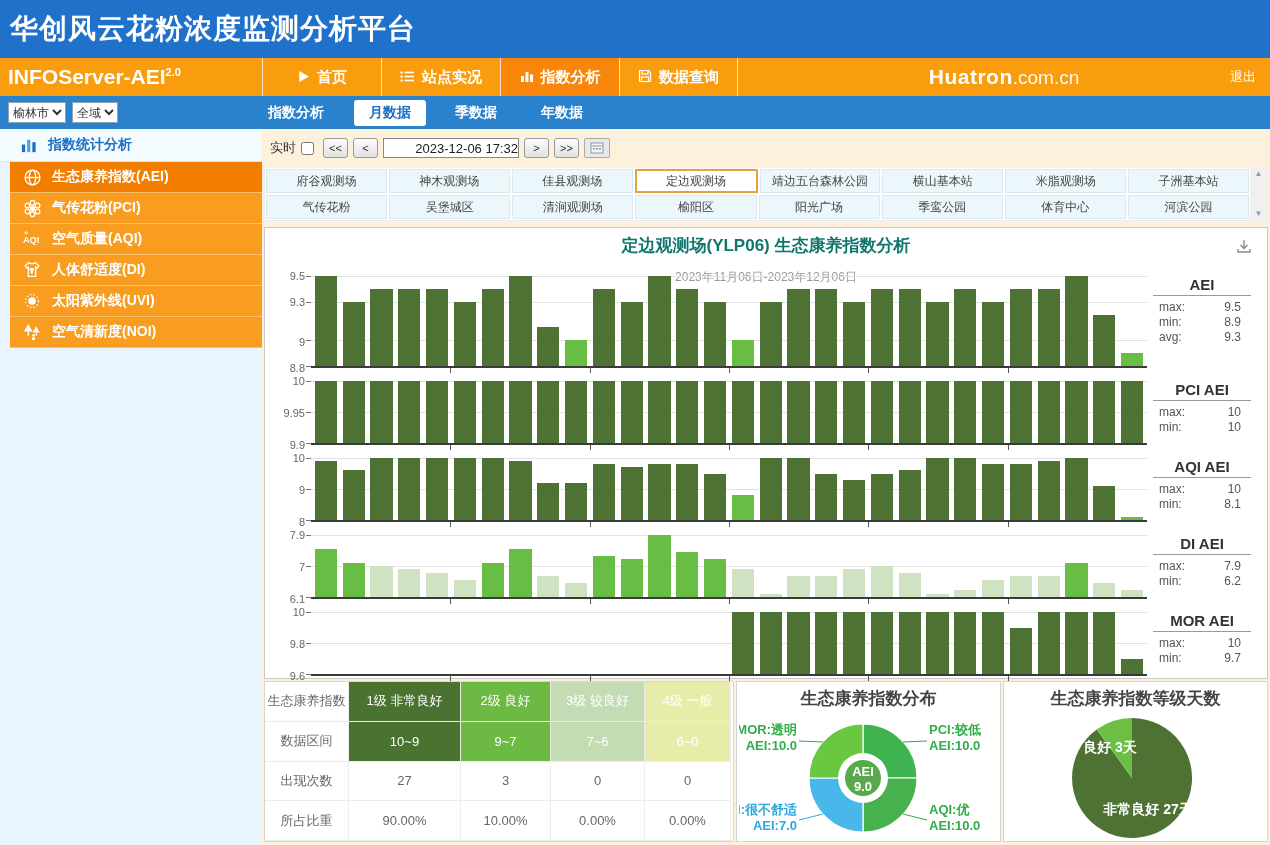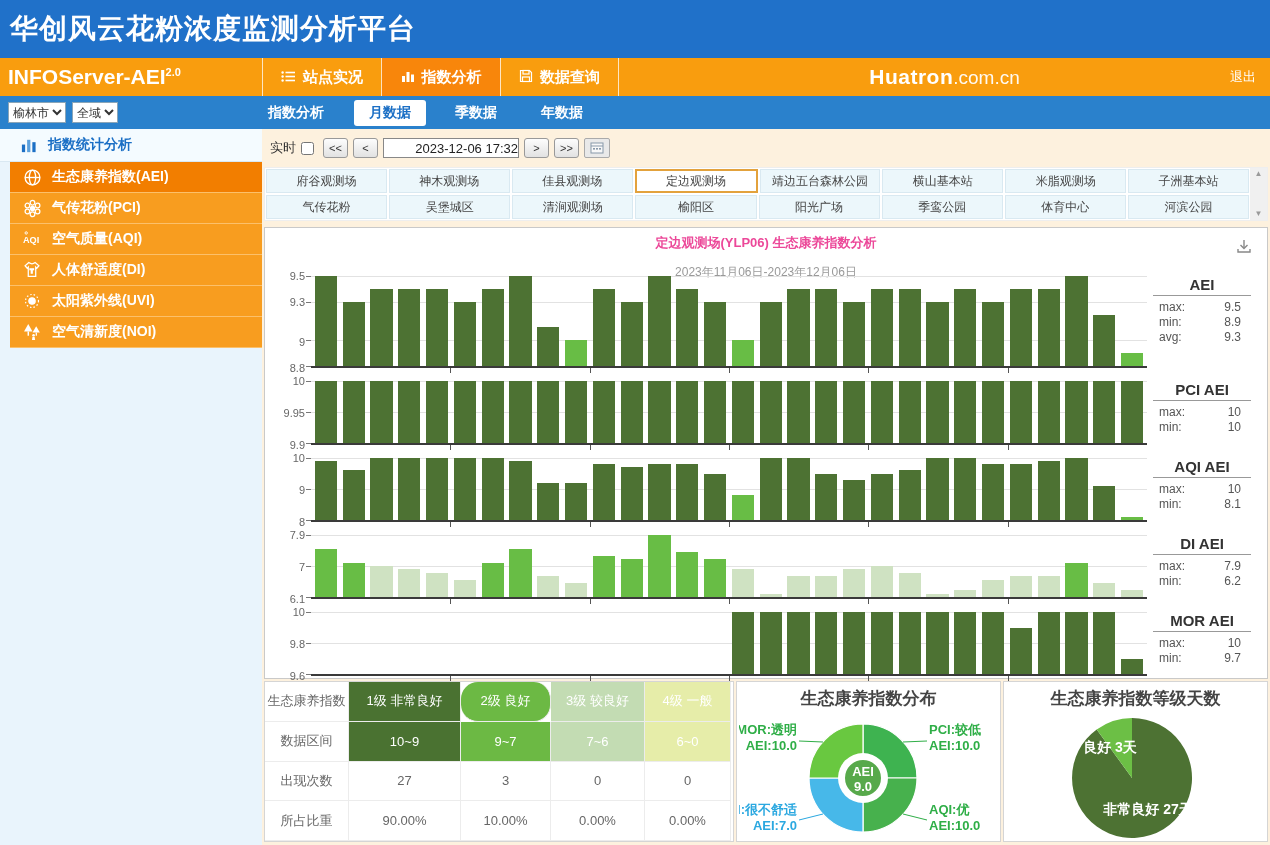--- a/index.html
+++ b/index.html
@@ -59,21 +59,21 @@
   .st-row { flex:1; display:flex; }
   .station { flex:1; margin:1px; background:#ecf7fb; border:1px solid #d9e9f1; color:#444; font-size:12px;
     display:flex; align-items:center; justify-content:center; cursor:pointer; white-space:nowrap; overflow:hidden; }
   .station.selected { background:#fff; border:2px solid #e3a23c; }
   .st-scroll { width:17px; background:#f0f0f0; display:flex; flex-direction:column; justify-content:space-between;
     align-items:center; padding:2px 0; }
   .st-scroll span { color:#999; font-size:8px; cursor:pointer; line-height:1; }
 
   
   .chart-panel { height:452px; margin-top:6px; background:#fff; border:1px solid #c9c9c9; position:relative; padding-top:6px; }
-  .chart-title { text-align:center; font-size:13px; font-weight:bold; color:#ec4899; }
+  .chart-title { text-align:center; font-size:17px; font-weight:bold; color:#0f766e; }
   .chart-subtitle { text-align:center; font-size:12px; color:#999; margin-top:12px; }
   .dl-icon { position:absolute; top:10px; right:14px; cursor:pointer; }
   #charts { position:absolute; top:48px; left:2px; right:2px; }
   .chart-row { display:flex; margin-bottom:13px; }
   .yaxis { width:44px; position:relative; }
   .ylab { position:absolute; right:6px; transform:translateY(-50%); font-size:11px; color:#666; }
   .plot { flex:1; position:relative; border-bottom:2px solid #3a3a3a; }
   .grid { position:absolute; left:0; right:0; height:0; border-top:1px solid #e2e2e2; }
   .ytick { position:absolute; left:-5px; width:5px; height:1px; background:#777; }
   .xtick { position:absolute; bottom:-7px; width:1px; height:5px; background:#555; }
@@ -103,20 +103,26 @@
   <div class="app-header">
     <div class="app-title">华创风云花粉浓度监测分析平台</div>
   </div>
 
   <div class="nav-bar">
     <div class="brand">
       <span>INFOServer-AEI</span>
         <sup>2.0</sup>
     </div>
     <div class="nav-items" id="nav-items">
+        <div class="nav-item">
+          <span><svg width="13" height="13" viewBox="0 0 12 12">
+              <path d="M2 1 L11 6 L2 11 Z" fill="#fff"></path>
+            </svg></span>
+          <span>首页</span>
+        </div>
         <div class="nav-item">
           <span><svg width="15" height="13" viewBox="0 0 15 12" fill="#fff">
               <circle cx="1.6" cy="2" r="1.2"></circle>
               <circle cx="1.6" cy="6" r="1.2"></circle>
               <circle cx="1.6" cy="10" r="1.2"></circle>
               <rect x="4.5" y="1.2" width="9.5" height="1.6"></rect>
               <rect x="4.5" y="5.2" width="9.5" height="1.6"></rect>
               <rect x="4.5" y="9.2" width="9.5" height="1.6"></rect>
             </svg></span>
           <span>站点实况</span>
@@ -877,21 +883,21 @@
               </div>
             </div>
           </div>
       </div>
 
       <div class="bottom-row">
         <div class="table-panel">
           <div class="sum-table" id="sum-table">
               <div class="cell">生态康养指数</div>
               <div class="cell colored" style="background: rgb(74, 114, 49);">1级 非常良好</div>
-              <div class="cell colored" style="background: rgb(108, 185, 68); border-radius: 17px;">2级 良好</div>
+              <div class="cell colored" style="background: rgb(108, 185, 68);">2级 良好</div>
               <div class="cell colored" style="background: rgb(195, 220, 179);">3级 较良好</div>
               <div class="cell colored" style="background: rgb(230, 237, 169);">4级 一般</div>
               <div class="cell">数据区间</div>
               <div class="cell colored" style="background: rgb(74, 114, 49);">10~9</div>
               <div class="cell colored" style="background: rgb(108, 185, 68);">9~7</div>
               <div class="cell colored" style="background: rgb(195, 220, 179);">7~6</div>
               <div class="cell colored" style="background: rgb(230, 237, 169);">6~0</div>
               <div class="cell">出现次数</div>
               <div class="cell">27</div>
               <div class="cell">3</div>

